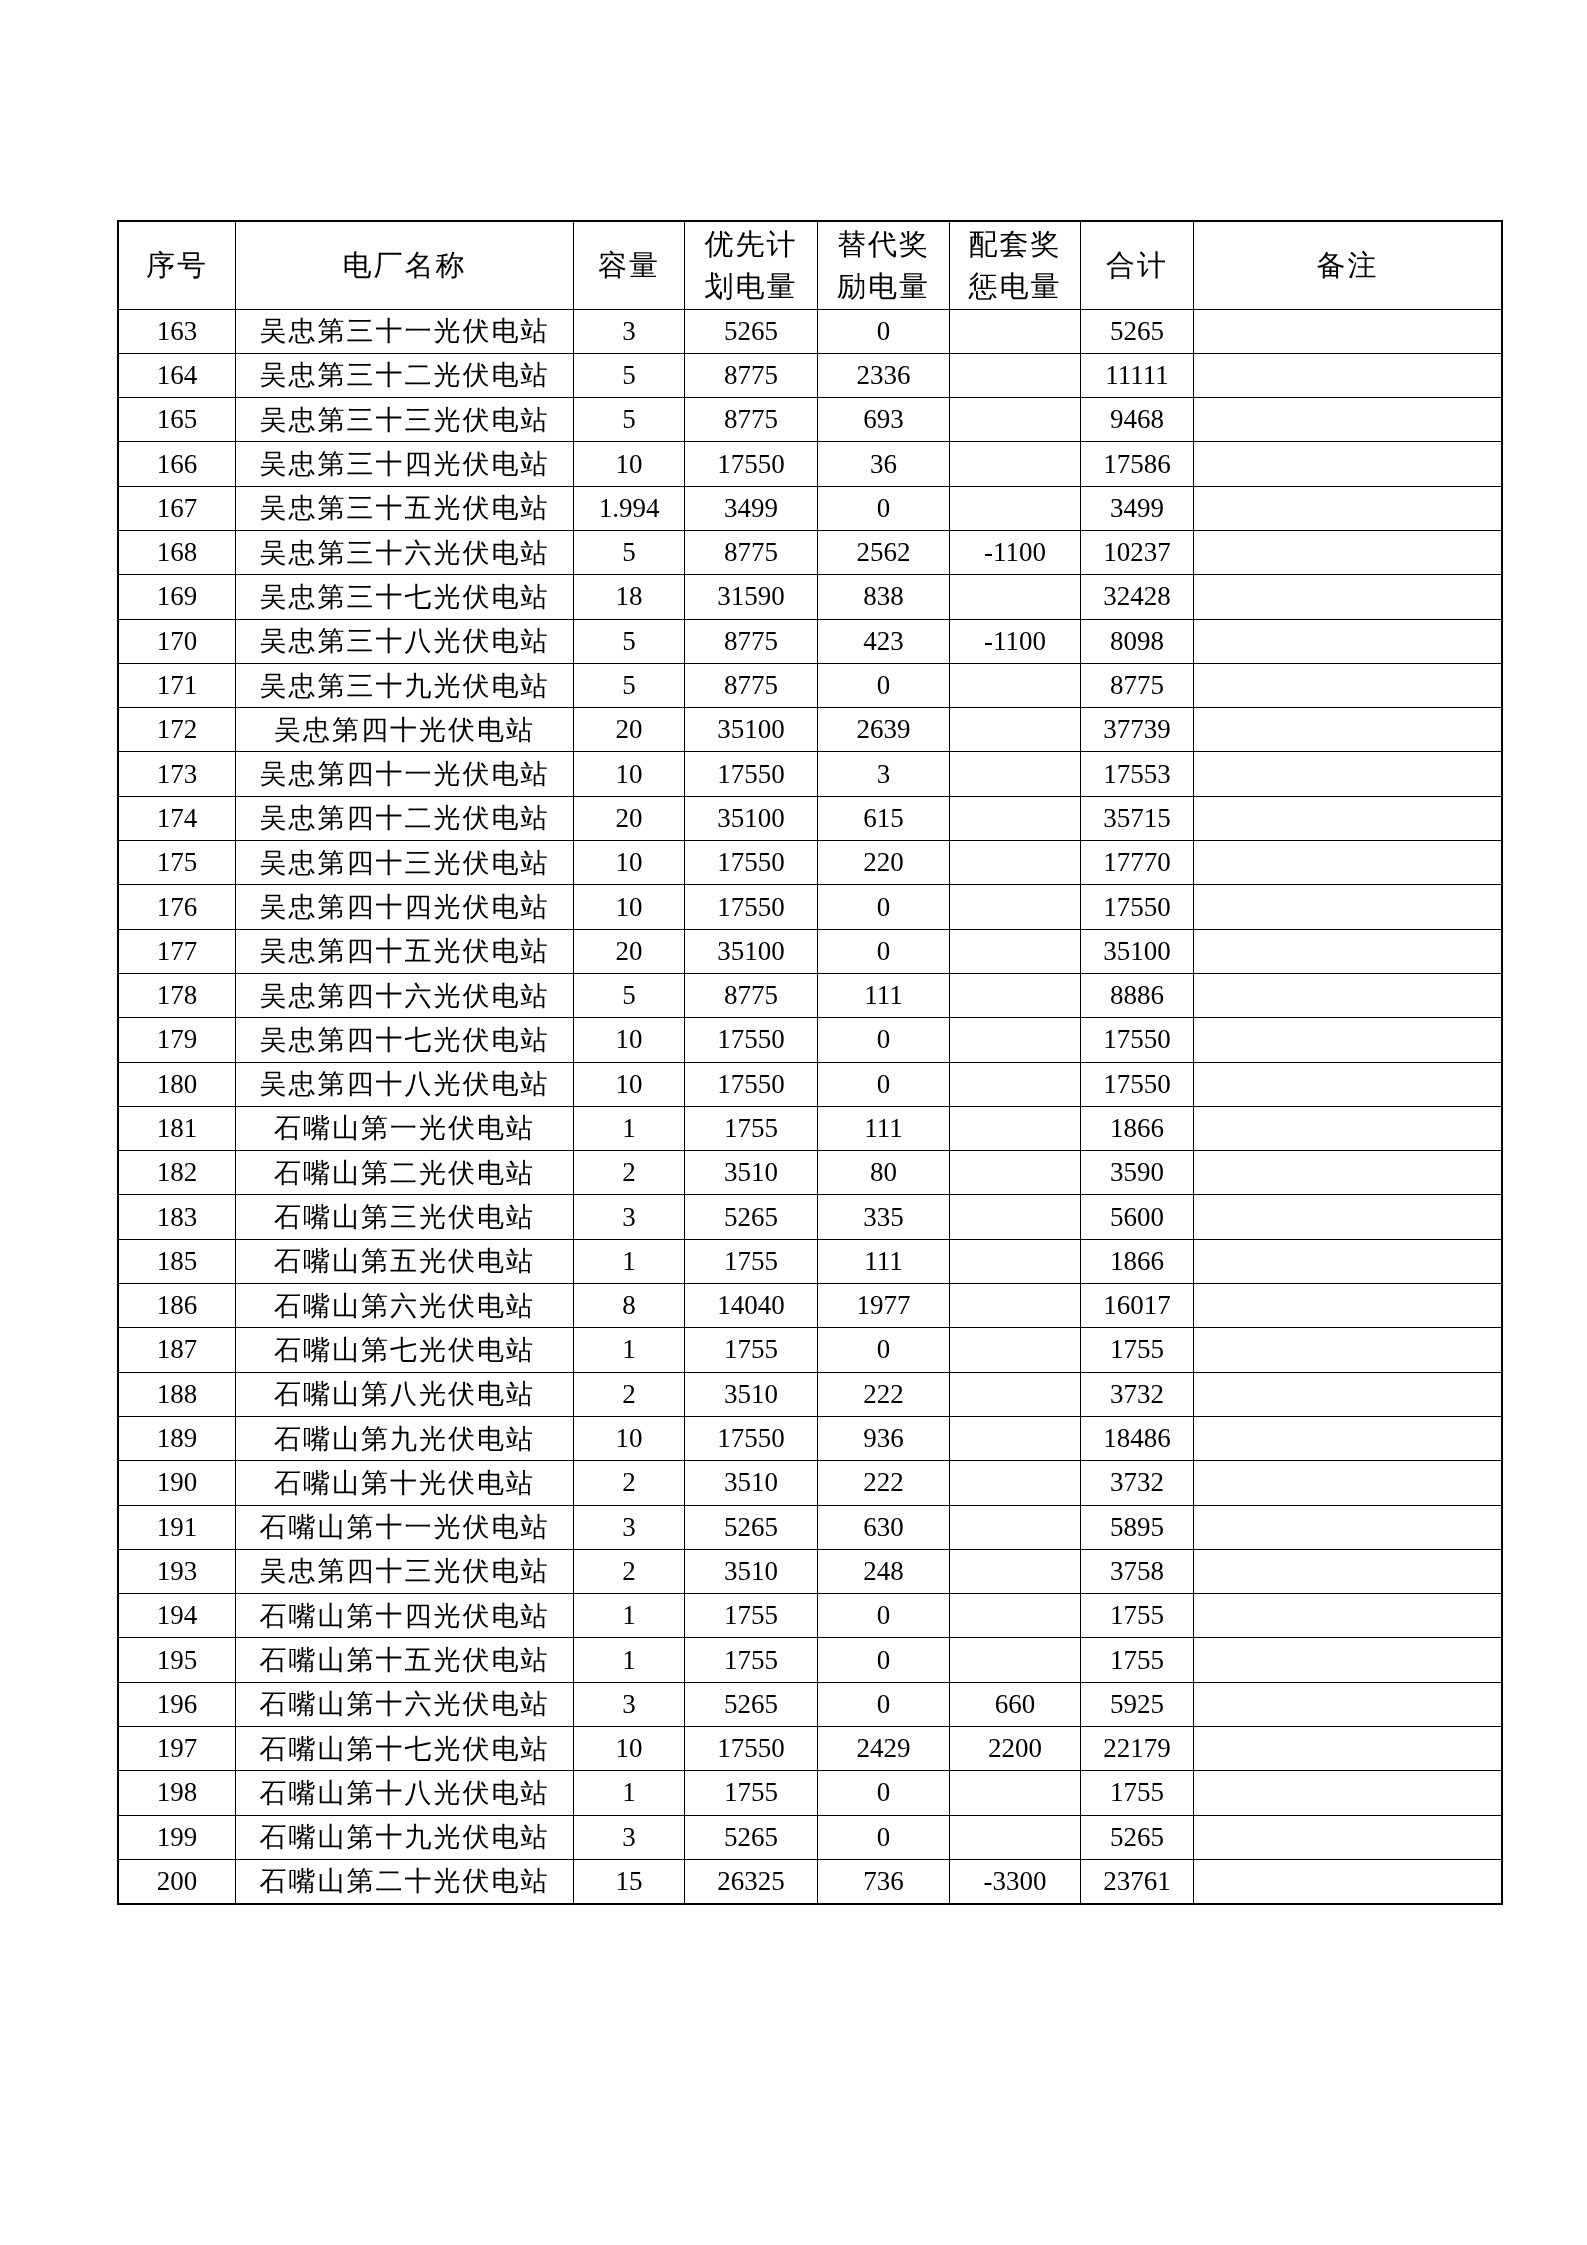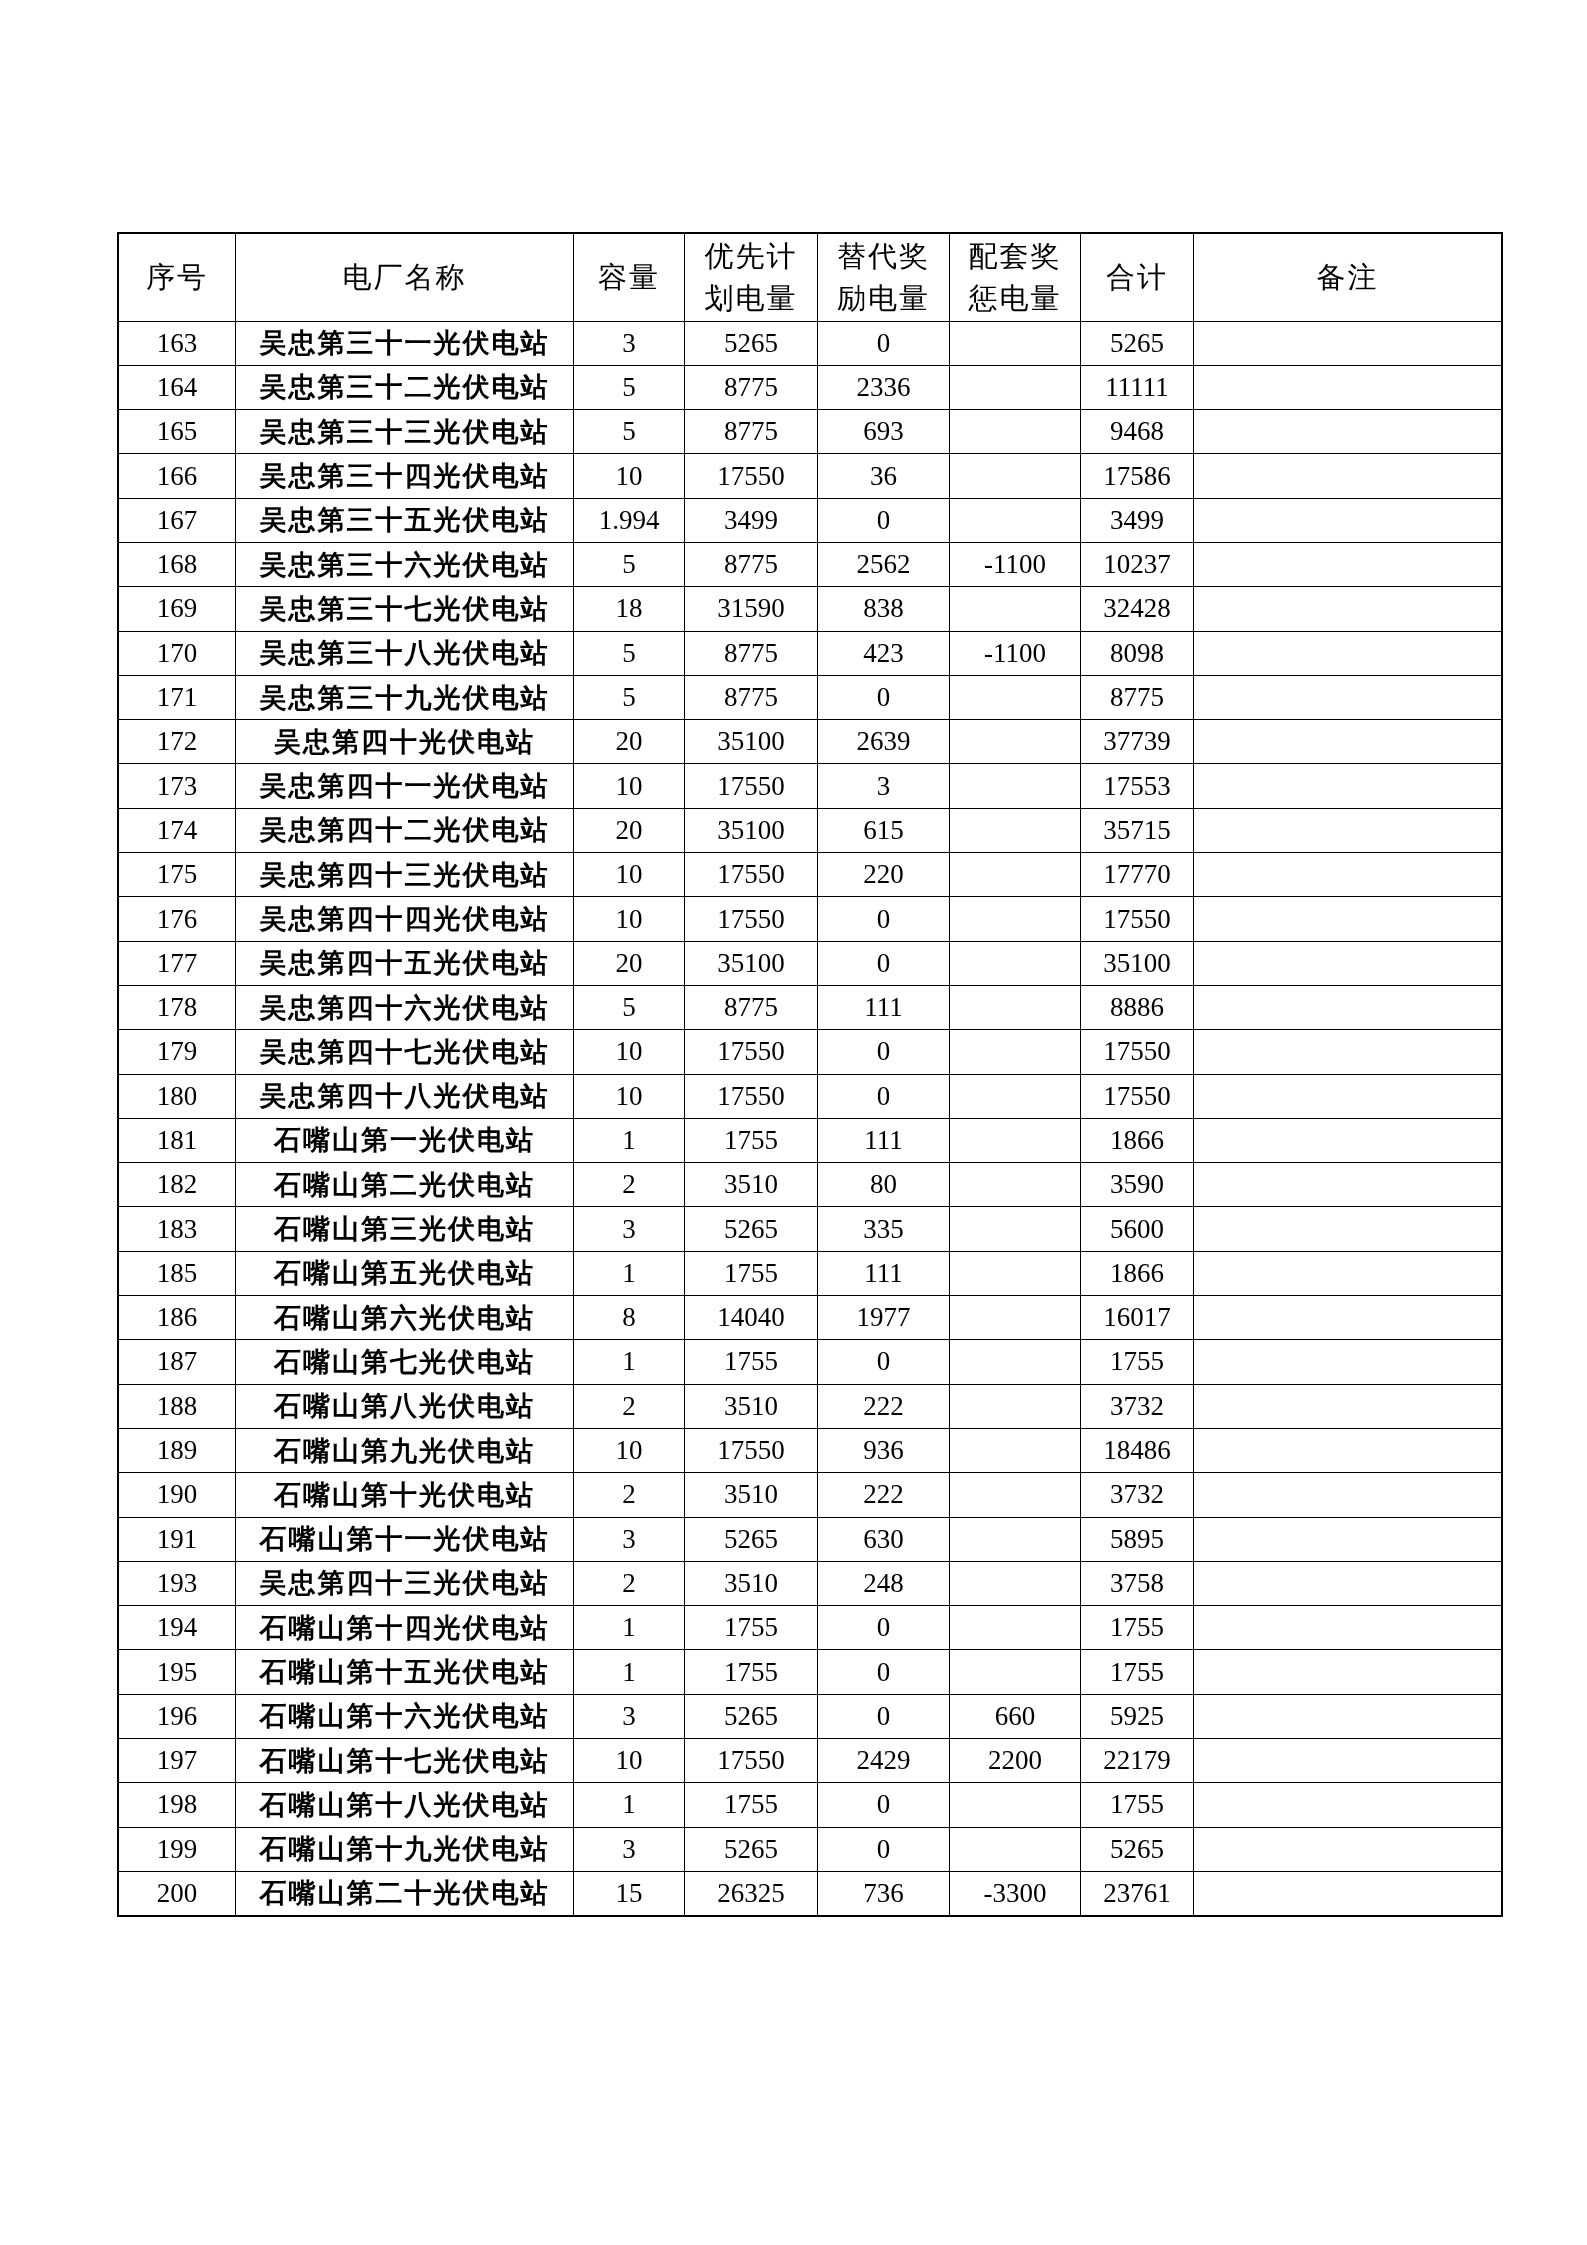--- a/index.html
+++ b/index.html
@@ -12,21 +12,21 @@
     width: 1587px;
     height: 2245px;
     background: #ffffff;
     overflow: hidden;
     font-family: "Liberation Serif", "DejaVu Serif", serif;
     color: #000000;
   }
   table.plants {
     position: absolute;
     left: 117px;
-    top: 232px;
+    top: 220px;
     width: 1375px;
     border-collapse: collapse;
     table-layout: fixed;
     border: 2.5px solid #000000;
   }
   table.plants th,
   table.plants td {
     border: 1.5px solid #000000;
     text-align: center;
     vertical-align: middle;
@@ -35,21 +35,21 @@
     white-space: nowrap;
   }
   thead tr { height: 88px; }
   tbody tr { height: 44.3px; }
   th {
     font-size: 29px;
     font-weight: normal;
     letter-spacing: 2px;
   }
   td { font-size: 27px; }
-  td.col-name { letter-spacing: 2px; font-weight: bold; }
+  td.col-name { letter-spacing: 2px; }
   .hlabel {
     display: inline-block;
     line-height: 1.4;
     white-space: normal;
   }
   th.wrap3 .hlabel {
     width: 96px;
     line-height: 1.45;
   }
   

